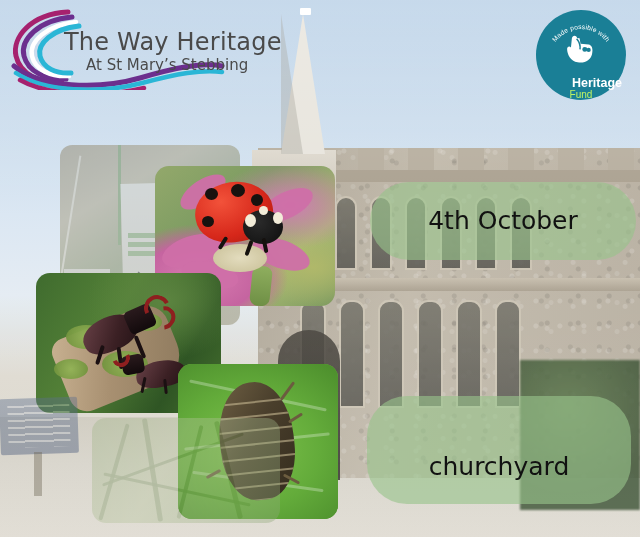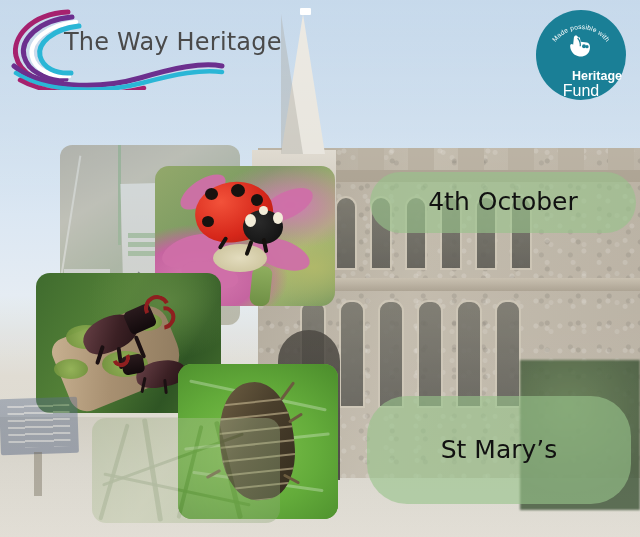--- a/index.html
+++ b/index.html
@@ -122,21 +122,21 @@
     position:absolute; right:14px; top:10px; width:90px; height:90px;
     border-radius:50%; background:#1a7f96;
     display:flex; flex-direction:column; align-items:center;
   }
   .heritage .arc-text { position:absolute; top:0; left:0; width:90px; height:90px; }
   .heritage .arc-text text { font-family:"Liberation Sans", sans-serif; font-size:6.6px; fill:#fff; letter-spacing:.2px; }
   .hand-icon { margin-top:25px; width:34px; height:30px; }
   .heritage .hf-line1 {
     font-size:12.5px; font-weight:bold; color:#fff; line-height:1.02; margin-top:13px;padding-left:32px;
   }
-  .heritage .hf-line2 { font-size:16px; color:#ffffff; line-height:1.05; }
+  .heritage .hf-line2 { font-size:10px; color:#bef264; line-height:1.05; }
 
   
   .title-pill {
     position:absolute; left:208px; top:76px; width:302px; height:56px;
     border-radius:28px;
     background:linear-gradient(180deg,
       rgba(120,117,110,.80) 0%,
       rgba(186,182,173,.80) 22%,
       rgba(216,212,203,.82) 46%,
       rgba(172,167,157,.80) 68%,
@@ -151,21 +151,21 @@
   
   .green-band {
     position:absolute;
     background:rgba(151,196,139,.62);
     display:flex; align-items:center; justify-content:center;
     text-align:center;
   }
   .green-band span {
     font-size:25px; color:#111; font-family:"DejaVu Sans", sans-serif; line-height:1.38;
   }
-  #band-date     { left:370px; top:172px; width:266px; height:61px; border-radius:39px; }
+  #band-date     { left:370px; top:182px; width:266px; height:78px; border-radius:39px; }
   #band-time     { left:372px; top:292px; width:264px; height:68px; border-radius:34px; }
   #band-location { left:367px; top:396px; width:264px; height:108px; border-radius:40px; }
 
   
   .photo { position:absolute; border-radius:14px; overflow:hidden; }
   .photo .inner { position:absolute; inset:0; }
 
   
   #photo-gravestone {
     left:60px; top:145px; width:180px; height:180px;
@@ -463,20 +463,21 @@
         <path d="M62 8 C24 10 6 34 10 52 C14 70 34 80 56 79" stroke="#a6216e" stroke-width="5"></path>
         <path d="M66 13 C32 16 14 36 18 52 C22 68 40 76 60 75" stroke="#6c2f8e" stroke-width="5"></path>
         <path d="M70 18 C40 21 23 38 26 52 C29 66 45 73 63 72" stroke="#ffffff" stroke-width="4.5"></path>
         <path d="M73 22 C46 25 31 40 34 52 C37 64 50 70 65 69" stroke="#2ab6d6" stroke-width="5"></path>
         <path d="M8 62 C34 84 92 86 134 74 C168 64 196 58 216 62" stroke="#6c2f8e" stroke-width="5"></path>
         <path d="M10 69 C38 88 94 90 136 79 C170 70 196 65 216 68" stroke="#2ab6d6" stroke-width="4.5"></path>
         <path d="M14 76 C42 92 96 94 138 84" stroke="#a6216e" stroke-width="4.5"></path>
       </g>
     </svg>
     <div class="logo-text-main">The Way Heritage</div>
+    <div class="logo-text-sub">At St Mary’s Stebbing</div>
   </div>
 
   <div class="heritage">
     <svg class="arc-text" viewBox="0 0 90 90">
       <defs>
           <path id="arcpath" d="M14,50 A31,31 0 0 1 76,50" fill="none"></path>
         </defs>
       <text><textPath href="#arcpath" startOffset="50%" text-anchor="middle">Made possible with</textPath></text>
     </svg>
     <svg class="hand-icon" viewBox="0 0 34 30">
@@ -491,17 +492,18 @@
   </div>
 
 
   <div class="green-band" id="band-date">
     <span>4th October</span>
   </div>
 
 
   <div class="green-band" id="band-location">
     <span>
-      <span>St Mary’s</span><br>
+      <br>
+      <span>churchyard</span>
     </span>
   </div>
 
 </div>
 
 </body></html>

